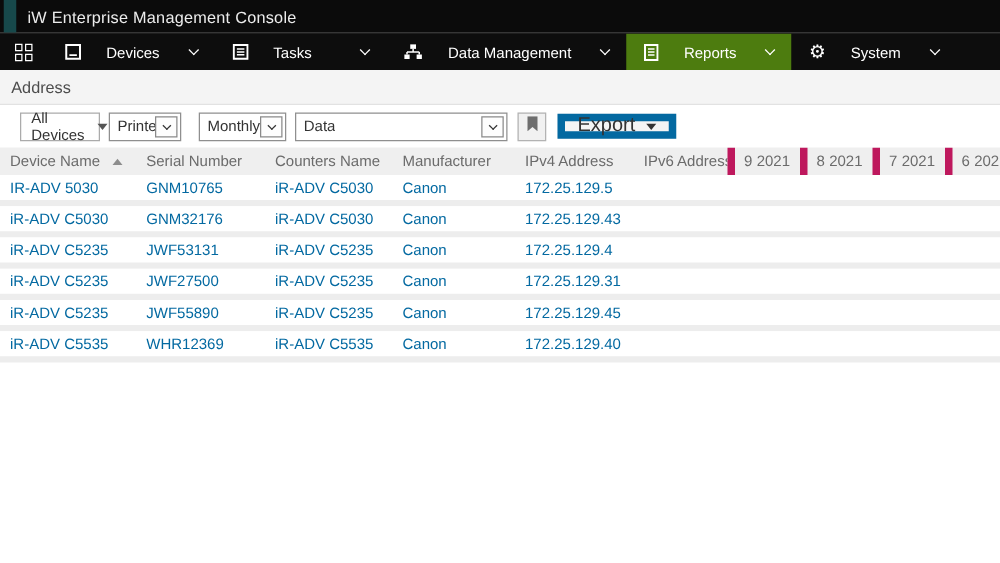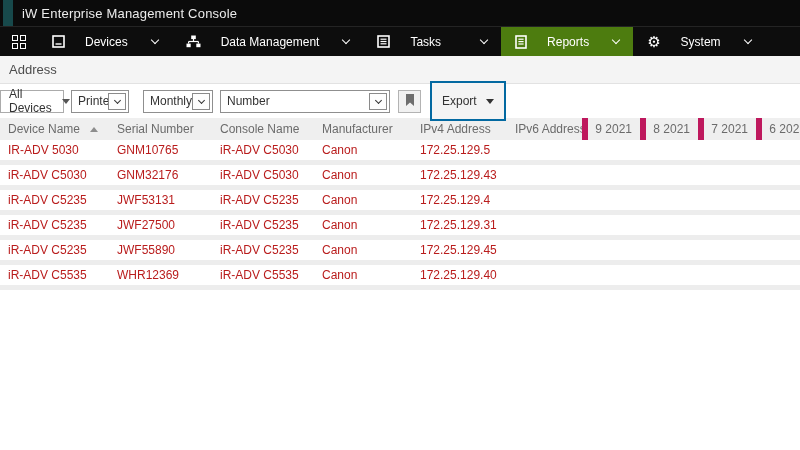--- a/index.html
+++ b/index.html
@@ -22,44 +22,44 @@
   .chev { width:6px; height:6px; border-right:1.6px solid #fff; border-bottom:1.6px solid #fff;
           transform:rotate(45deg); margin-top:-3px; margin-left:4px; }
   .nav-ico { display:flex; align-items:center; }
   .gear-glyph { font-size:15px; line-height:1; }
 
   
   .section-header { height:28px; background:#f4f4f4; border-bottom:1px solid #e2e2e2;
                     display:flex; align-items:center; padding-left:9px; color:#4d4d4d; font-size:13px; }
 
   
-  .filter-bar { height:34px; display:flex; align-items:center; padding:0 0; background:#fff; }
+  .filter-bar { height:34px; display:flex; align-items:center; padding:0 16px; background:#fff; }
   .dd-btn { height:23px; border:1px solid #ababab; background:#fff; display:flex; align-items:center;
             justify-content:space-between; padding:0 8px; font-size:12px; color:#333; cursor:pointer; }
   .tri-down { width:0; height:0; border-left:4px solid transparent; border-right:4px solid transparent;
               border-top:5px solid #555; margin-left:10px; }
   .sel { height:23px; border:1px solid #8f8f8f; background:#fff; display:flex; align-items:center;
          justify-content:space-between; font-size:12px; color:#333; cursor:pointer; }
   .sel .sel-label { padding-left:6px; white-space:nowrap; overflow:hidden; }
   .sel .chev-box { width:18px; height:17px; border:1px solid #8a8a8a; margin-right:2px;
                    display:flex; align-items:center; justify-content:center; flex:none; background:#fdfdfd; }
   .chev-dark { width:5px; height:5px; border-right:1.7px solid #333; border-bottom:1.7px solid #333;
                transform:rotate(45deg); margin-top:-2px; }
   .gap7 { width:7px; flex:none; }
   .w-alldev{width:64px;} .w-printer{width:58px;} .w-bydevice{width:80px;} .w-monthly{width:70px;} .w-total{width:170px;}
   .bookmark-btn { width:23px; height:23px; margin-left:8px; border:1px solid #b3b3b3; background:#f1f1f1;
                   display:flex; align-items:center; justify-content:center; cursor:pointer; }
-  .export-btn { height:40px; margin-left:9px; border:2px solid #0369a1; background:#f4f4f4;
-                display:flex; align-items:center; padding:0 10px; font-size:12px; color:#333; cursor:pointer; }
+  .export-btn { height:20px; margin-left:9px; border:6px solid #0369a1; background:#f4f4f4;
+                display:flex; align-items:center; padding:0 10px; font-size:16px; color:#333; cursor:pointer; }
   .export-btn .tri-down { border-top-color:#333; margin-left:9px; }
 
   
   .tbl-header { height:22px; background:#efefef; display:flex; align-items:center;
                 font-size:12px; color:#6b6b6b; overflow:hidden; }
-  .tbl-row { height:25px; display:flex; align-items:center; font-size:12px; color:#b91c1c;
+  .tbl-row { height:25px; display:flex; align-items:center; font-size:12px; color:#0369a1;
              background:#fff; border-bottom:5px solid #ededed; overflow:hidden; cursor:pointer; }
   .cell { flex:none; white-space:nowrap; overflow:hidden; }
   .col-device { width:117px; padding-left:8px; display:flex; align-items:center; }
   .col-serial { width:103px; }
   .col-product { width:102px; }
   .col-manufacturer { width:98px; }
   .col-ipv4 { width:95px; }
   .col-ipv6 { width:67px; }
   .col-month { width:58px; text-align:right; padding-right:8px; }
   .tbl-header .col-month { border-left:6px solid #be185d; height:22px; line-height:22px; }
@@ -90,47 +90,47 @@
           <rect x="1" y="1" width="11" height="11" fill="none" stroke="#fff" stroke-width="1.6"></rect>
           <line x1="3.5" y1="9" x2="9.5" y2="9" stroke="#fff" stroke-width="1.4"></line>
         </svg>
     </span>
     <span>Devices</span>
     <span class="chev"></span>
   </div>
 
   <div class="nav-item">
     <span class="nav-ico">
+      <svg width="13" height="13" viewBox="0 0 13 13">
+          <rect x="1" y="1" width="11" height="11" fill="none" stroke="#fff" stroke-width="1.6"></rect>
+          <line x1="3.5" y1="4.2" x2="9.5" y2="4.2" stroke="#fff" stroke-width="1.2"></line>
+          <line x1="3.5" y1="6.5" x2="9.5" y2="6.5" stroke="#fff" stroke-width="1.2"></line>
+          <line x1="3.5" y1="8.8" x2="9.5" y2="8.8" stroke="#fff" stroke-width="1.2"></line>
+        </svg>
+    </span>
+    <span>Tasks</span>
+    <span class="chev" style="margin-left:20px"></span>
+  </div>
+
+  <div class="nav-item">
+    <span class="nav-ico">
       <svg width="15" height="13" viewBox="0 0 15 13">
           <rect x="5.2" y="0.5" width="4.6" height="3.6" fill="#fff"></rect>
           <line x1="7.5" y1="4" x2="7.5" y2="6.5" stroke="#fff" stroke-width="1.2"></line>
           <line x1="2.6" y1="6.5" x2="12.4" y2="6.5" stroke="#fff" stroke-width="1.2"></line>
           <line x1="2.6" y1="6.5" x2="2.6" y2="8.6" stroke="#fff" stroke-width="1.2"></line>
           <line x1="12.4" y1="6.5" x2="12.4" y2="8.6" stroke="#fff" stroke-width="1.2"></line>
           <rect x="0.5" y="8.6" width="4.2" height="3.6" fill="#fff"></rect>
           <rect x="10.3" y="8.6" width="4.2" height="3.6" fill="#fff"></rect>
         </svg>
     </span>
     <span>Data Management</span>
     <span class="chev"></span>
   </div>
 
-  <div class="nav-item">
-    <span class="nav-ico">
-      <svg width="13" height="13" viewBox="0 0 13 13">
-          <rect x="1" y="1" width="11" height="11" fill="none" stroke="#fff" stroke-width="1.6"></rect>
-          <line x1="3.5" y1="4.2" x2="9.5" y2="4.2" stroke="#fff" stroke-width="1.2"></line>
-          <line x1="3.5" y1="6.5" x2="9.5" y2="6.5" stroke="#fff" stroke-width="1.2"></line>
-          <line x1="3.5" y1="8.8" x2="9.5" y2="8.8" stroke="#fff" stroke-width="1.2"></line>
-        </svg>
-    </span>
-    <span>Tasks</span>
-    <span class="chev" style="margin-left:20px"></span>
-  </div>
-
   <div class="nav-item active">
     <span class="nav-ico">
       <svg width="12" height="14" viewBox="0 0 12 14">
           <rect x="1" y="1" width="10" height="12" fill="none" stroke="#fff" stroke-width="1.6"></rect>
           <line x1="3.4" y1="4.2" x2="8.6" y2="4.2" stroke="#fff" stroke-width="1.2"></line>
           <line x1="3.4" y1="6.6" x2="8.6" y2="6.6" stroke="#fff" stroke-width="1.2"></line>
           <line x1="3.4" y1="9" x2="8.6" y2="9" stroke="#fff" stroke-width="1.2"></line>
         </svg>
     </span>
     <span>Reports</span>
@@ -163,21 +163,21 @@
   <span class="gap7"></span>
   <span class="gap7"></span>
   <div class="sel w-monthly">
     <span class="sel-label">Monthly</span>
     <span class="chev-box">
         <span class="chev-dark"></span>
       </span>
   </div>
   <span class="gap7"></span>
   <div class="sel w-total">
-    <span class="sel-label">Number</span>
+    <span class="sel-label">Data</span>
     <span class="chev-box">
         <span class="chev-dark"></span>
       </span>
   </div>
   <div class="bookmark-btn">
     <span>
       <svg width="10" height="12" viewBox="0 0 10 12">
           <path d="M1 0 h8 v12 l-4 -3.4 l-4 3.4 z" fill="#6e6e6e"></path>
         </svg>
     </span>
@@ -187,21 +187,21 @@
     <span class="tri-down"></span>
   </div>
 </div>
 
 <div class="tbl-header">
   <div class="cell col-device">
     <span>Device Name</span>
     <span class="sort-asc"></span>
   </div>
   <div class="cell col-serial">Serial Number</div>
-  <div class="cell col-product">Console Name</div>
+  <div class="cell col-product">Counters Name</div>
   <div class="cell col-manufacturer">Manufacturer</div>
   <div class="cell col-ipv4">IPv4 Address</div>
   <div class="cell col-ipv6">IPv6 Address</div>
   <div class="cell col-month">9 2021</div>
   <div class="cell col-month">8 2021</div>
   <div class="cell col-month">7 2021</div>
   <div class="cell col-month">6 2021</div>
 </div>
 
 <div>

